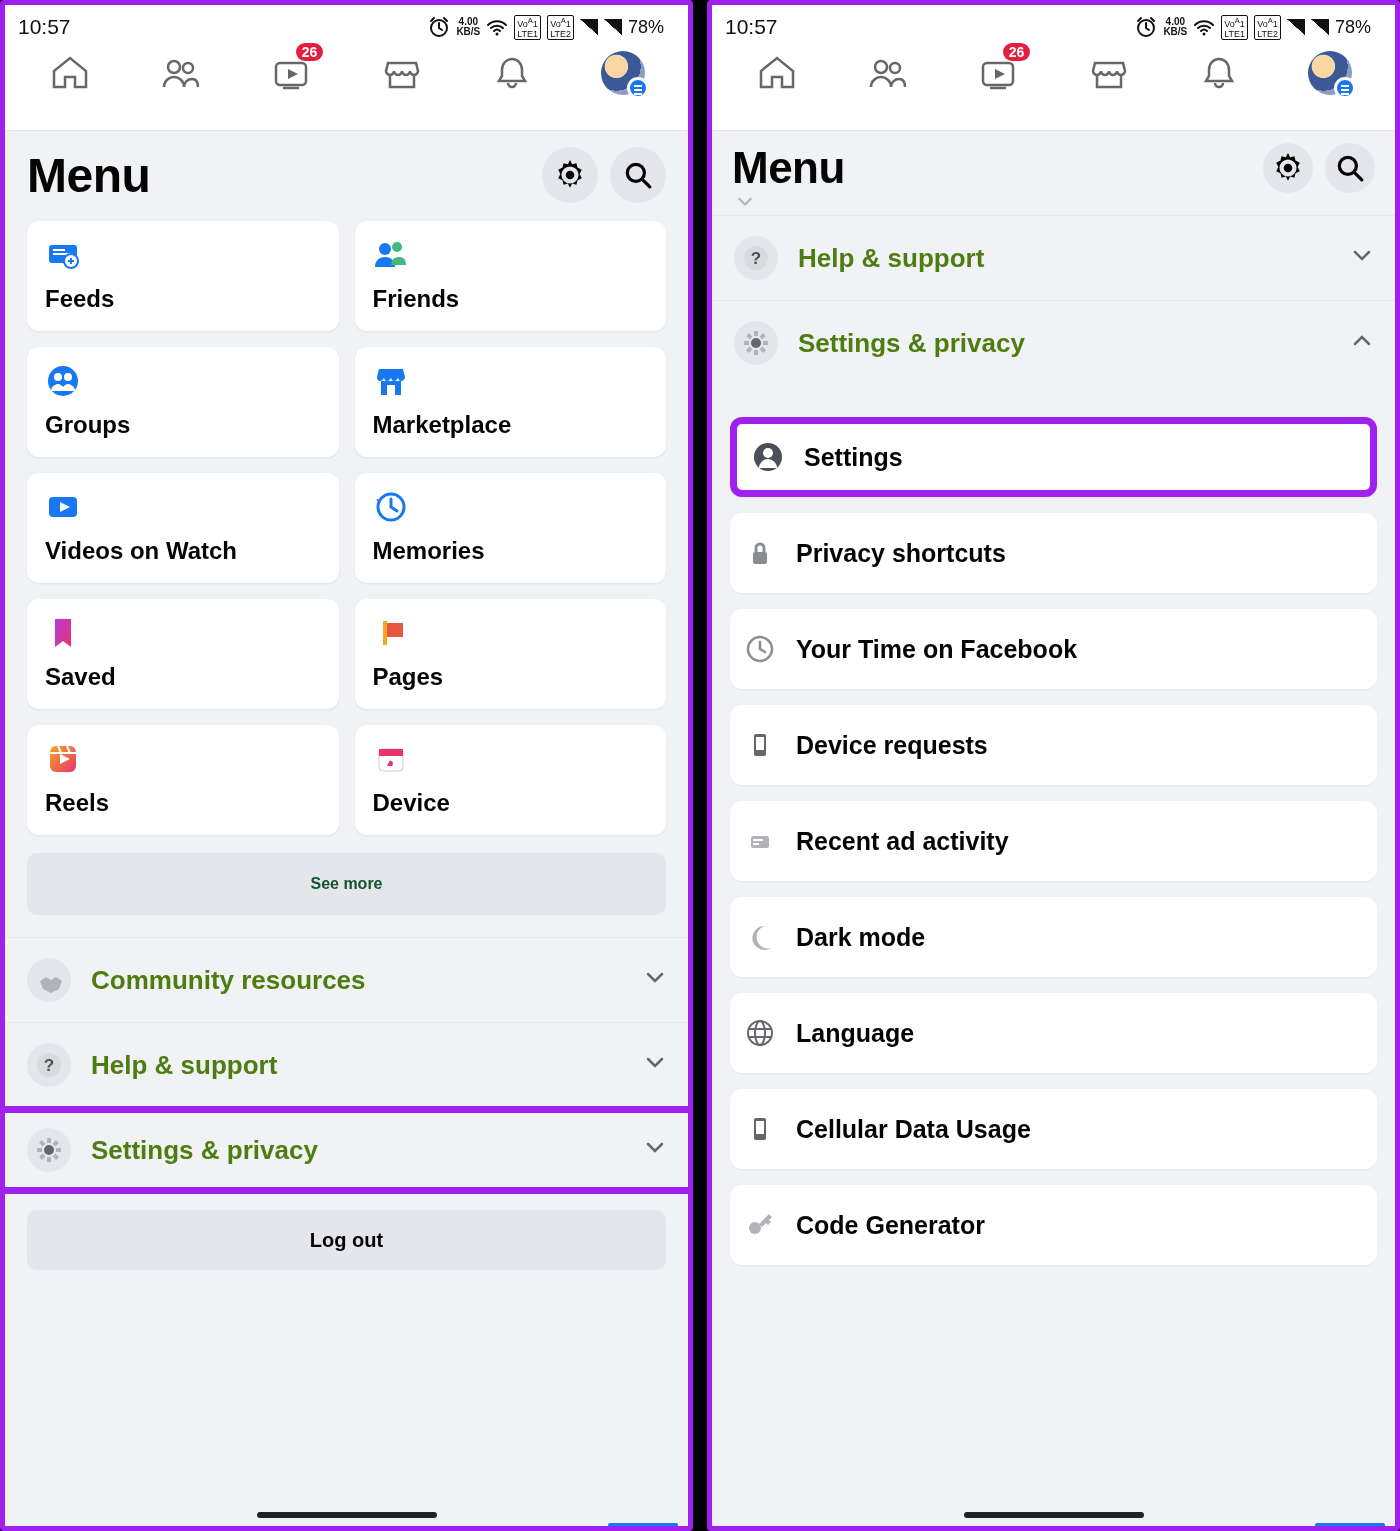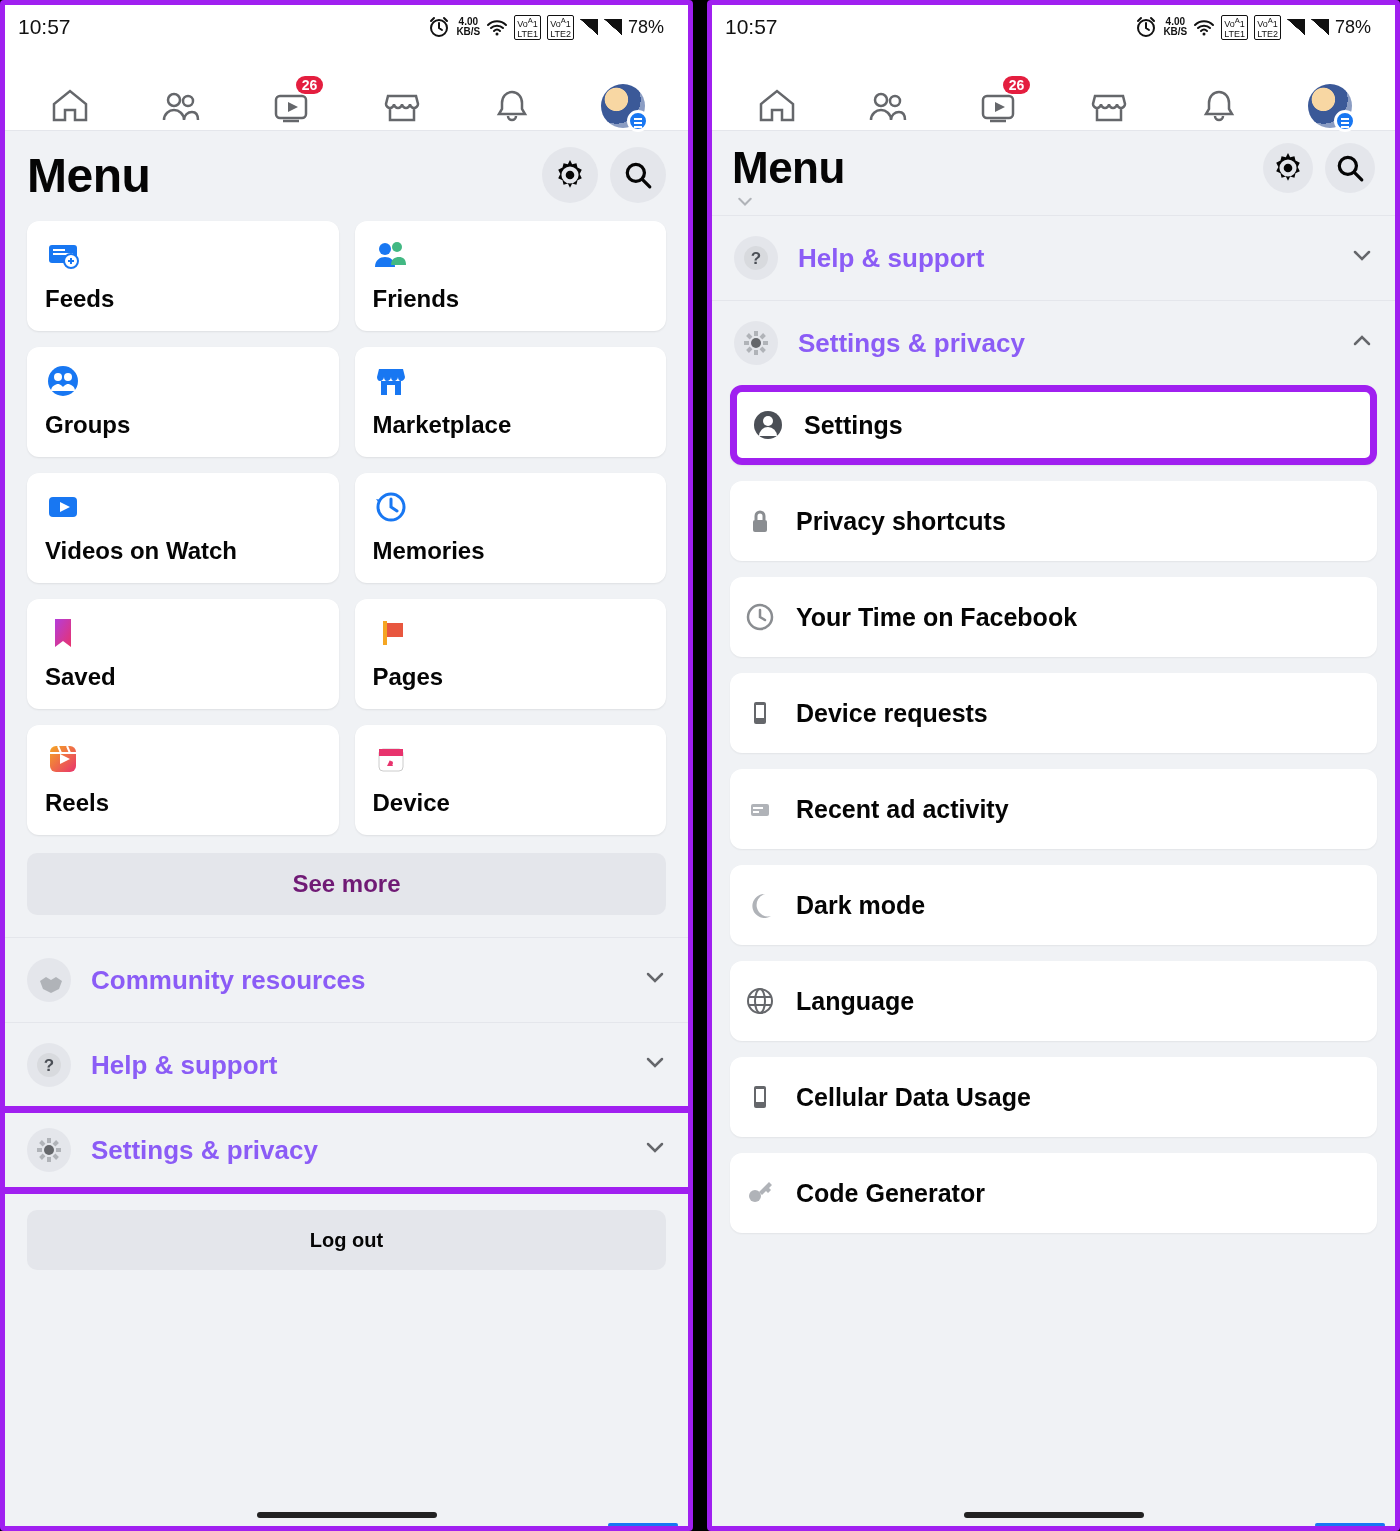--- a/index.html
+++ b/index.html
@@ -35,21 +35,21 @@
     }
     .status-bar .right { display:flex; align-items:center; gap:6px; font-size:18px; }
     .status-bar .right .tiny { font-size:10px; line-height:10px; font-weight:600; }
     .status-bar .sig { display:inline-block; position:relative; width:18px; height:16px; }
     .status-bar .sig::before { content:""; position:absolute; inset:0; background:linear-gradient(to top right, transparent 49%, #111 50%);}
     .status-bar .badge-box { border:1.5px solid #111; font-size:9px; font-weight:400; padding:0 2px; border-radius:2px; }
 
     
     .fb-nav {
       height: 82px;
-      display:flex; align-items:flex-end; justify-content:space-around;
+      display:flex; align-items:flex-start; justify-content:space-around;
       background:#fff;
       border-bottom: 1px solid #e4e6eb;
       padding: 0 10px;
     }
     .fb-nav .navbtn { width:48px; height:48px; display:flex; align-items:center; justify-content:center; color:#65676b; position:relative;}
     .fb-nav .navbtn svg { width:40px; height:40px; }
     .fb-nav .badge { position:absolute; top:-6px; right:-8px; background:#e41e3f; color:#fff; font-size:14px; font-weight:700; border-radius:12px; padding:1px 6px; }
     .fb-nav .avatar {
       width:44px; height:44px; border-radius:50%;
       background: radial-gradient(circle at 35% 35%, #f8d7a3 0 28%, #3b5998 30% 60%, #8b9dc3 60% 100%);
@@ -85,46 +85,46 @@
     .card {
       background:#fff; border-radius:12px; padding:16px 18px 18px;
       box-shadow: 0 1px 2px rgba(0,0,0,0.08);
     }
     .card .ic { width:36px; height:36px; margin-bottom:12px;}
     .card .lbl { font-size:24px; font-weight:600; color:#050505;}
 
     .see-more {
       background:#e4e6eb; border-radius:10px; height:62px;
       display:flex; align-items:center; justify-content:center;
-      font-size:24px; font-weight:600; color:#701a75;
+      font-size:16px; font-weight:600; color:#14532d;
       margin-bottom:14px;
     }
 
     .section-row {
       display:flex; align-items:center; padding:20px 22px;
       border-top:1px solid #e4e6eb;
       background:#f0f2f5;
-      font-size:26px; font-weight:600; color:#8b5cf6;
+      font-size:26px; font-weight:600; color:#4d7c0f;
     }
     .section-row .sicon { width:44px; height:44px; border-radius:50%; background:#e4e6eb; margin-right:20px; display:flex; align-items:center; justify-content:center; color:#65676b; flex-shrink:0;}
     .section-row .sicon svg{ width:26px; height:26px;}
     .section-row .chev { margin-left:auto; color:#65676b;}
     .section-row .chev svg{width:22px;height:22px;}
 
     .logout-row { padding: 18px 22px 28px; background:#f0f2f5;}
     .logout-btn {
       background:#e4e6eb; border-radius:10px; height:60px;
       display:flex; align-items:center; justify-content:center;
       font-size:20px; font-weight:600; color:#050505;
     }
     .highlight { position:relative; }
     .highlight::after { content:""; position:absolute; inset:-2px -14px; border:7px solid #a020f0; border-radius:4px; pointer-events:none;}
 
     
-    .right-content { padding: 0 18px; background:#f0f2f5;}
+    .right-content { padding: 0 18px; background:#f0f2f5;margin-top:32px;}
     .sub-item {
       background:#fff; border-radius:12px; padding:22px 12px;
       display:flex; align-items:center;
       box-shadow:0 1px 2px rgba(0,0,0,0.06);
       margin-bottom:16px;
       font-size:25px; font-weight:600; color:#050505;
     }
     .sub-item .sic { width:36px; height:36px; margin-right:18px; display:flex; align-items:center; justify-content:center; color:#555;}
     .sub-item .sic svg{width:30px;height:30px;}
     .sub-highlight { border:7px solid #a020f0; padding:15px 13px; }

